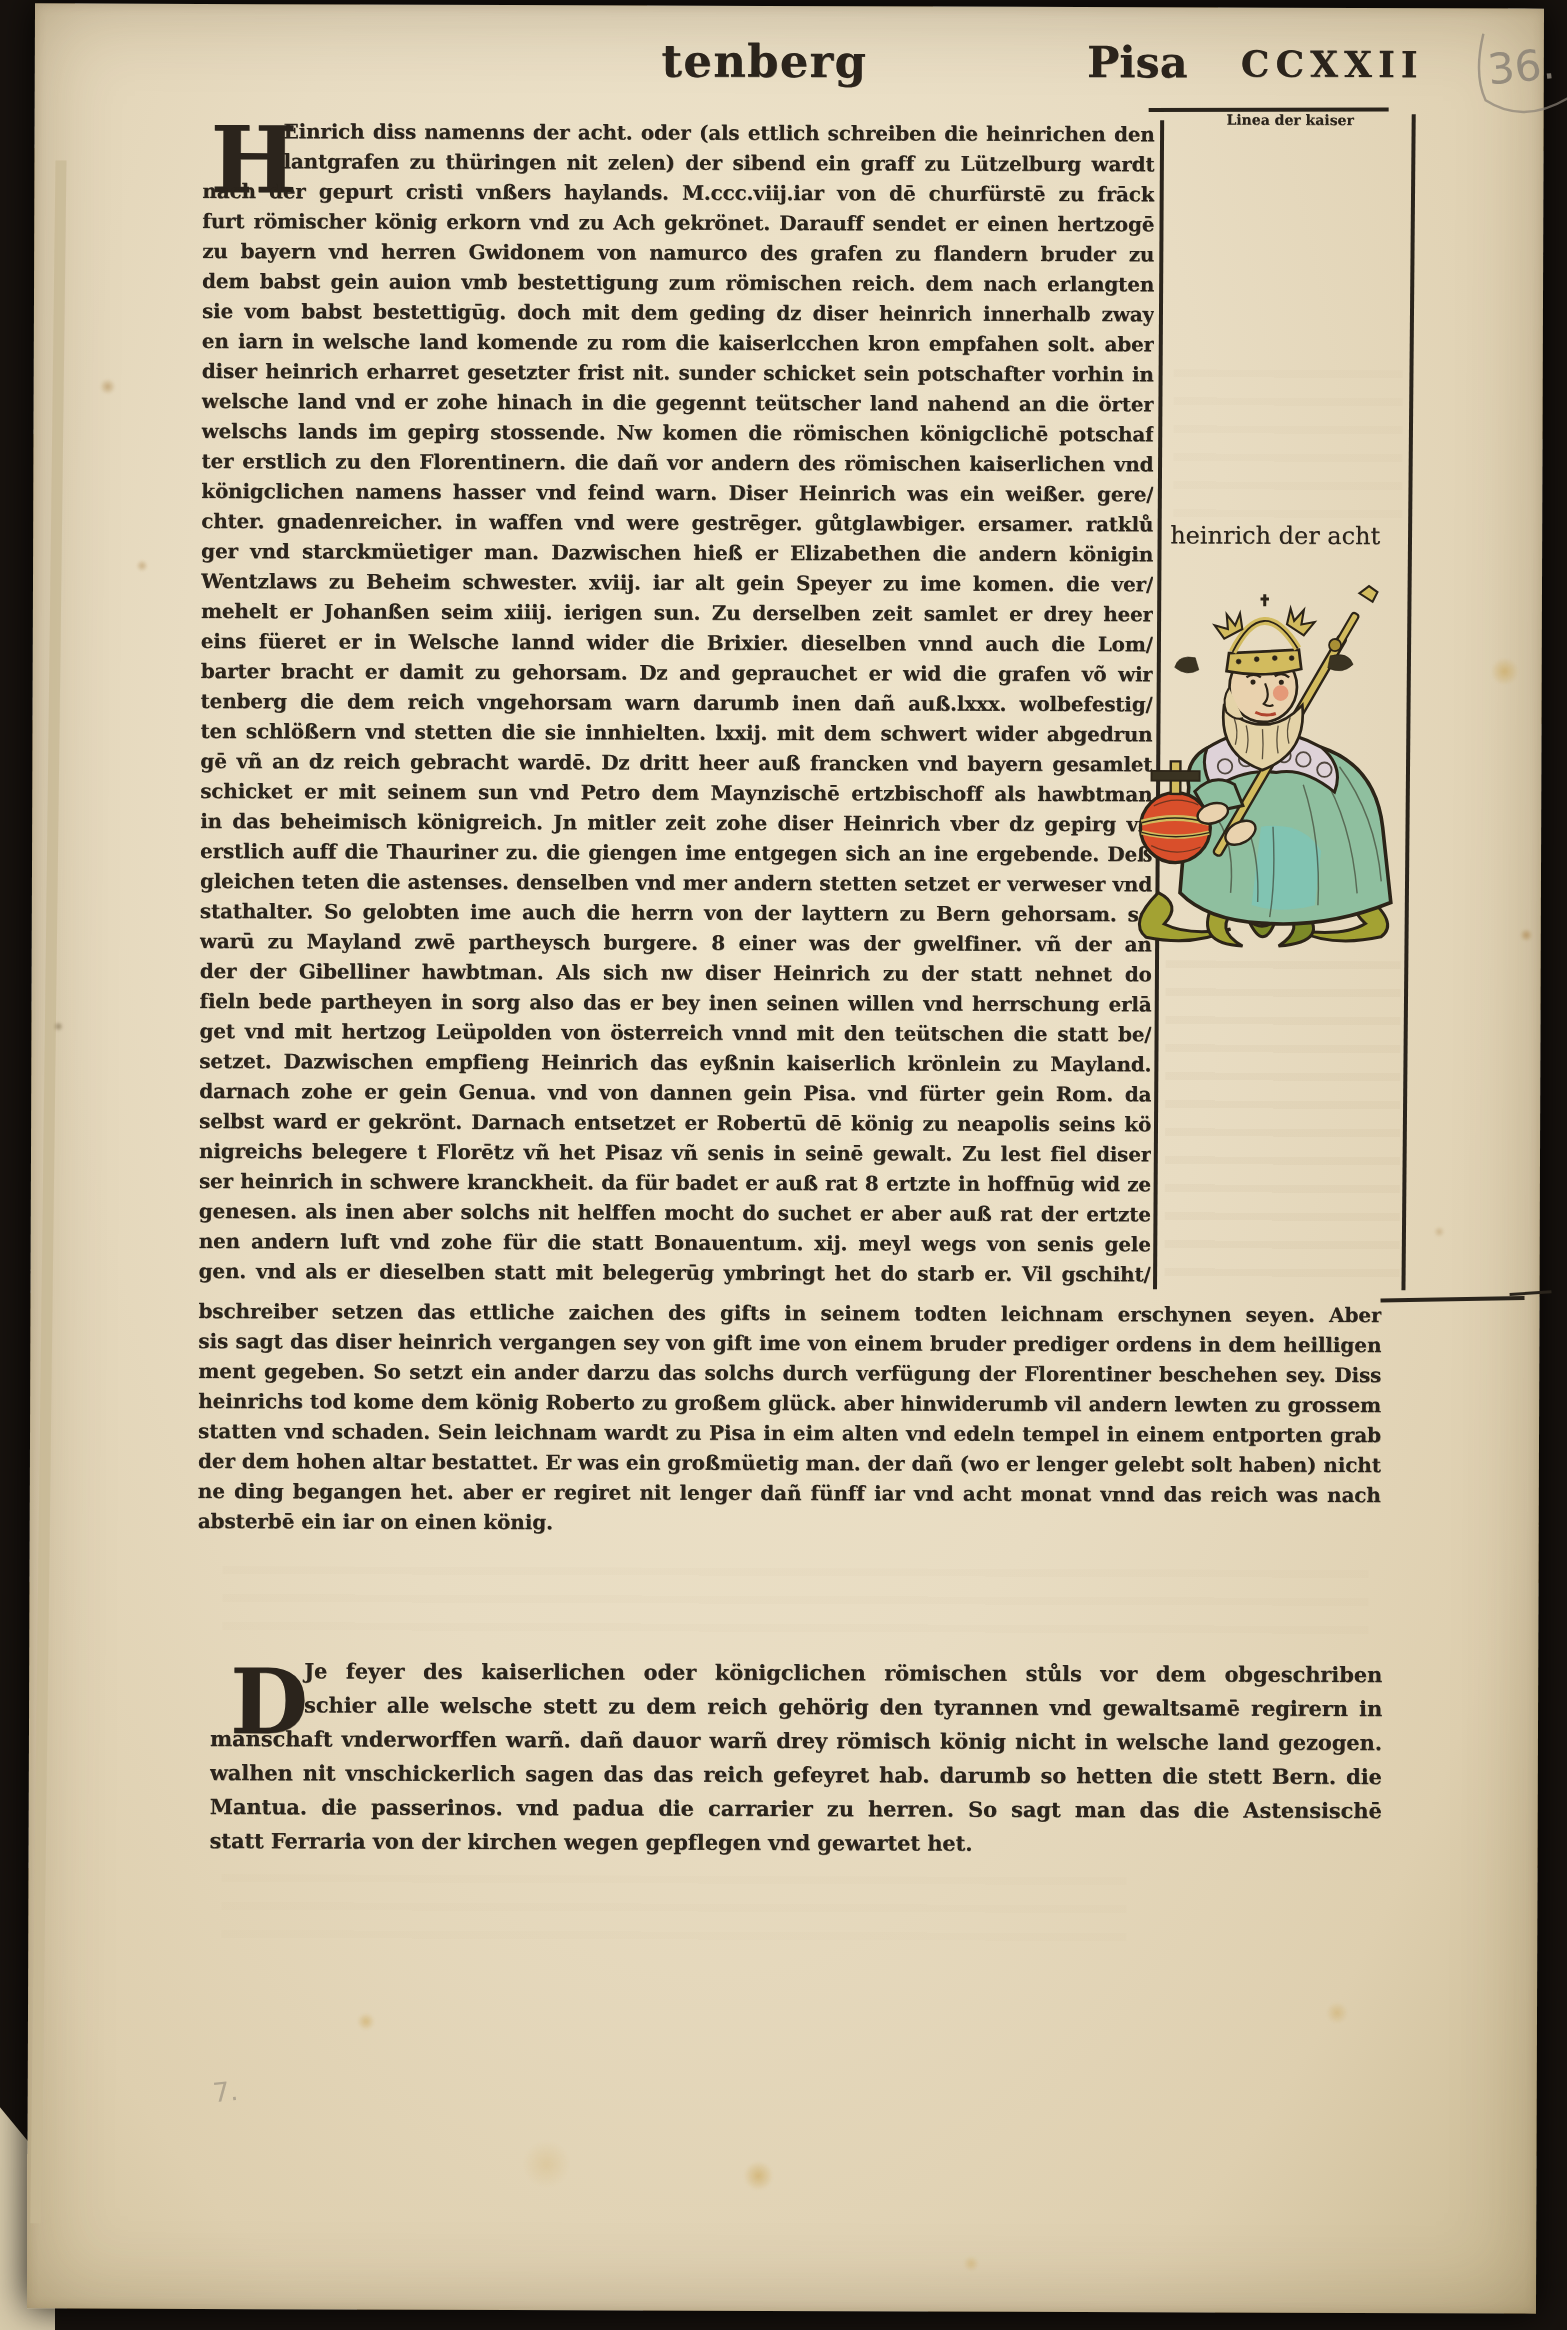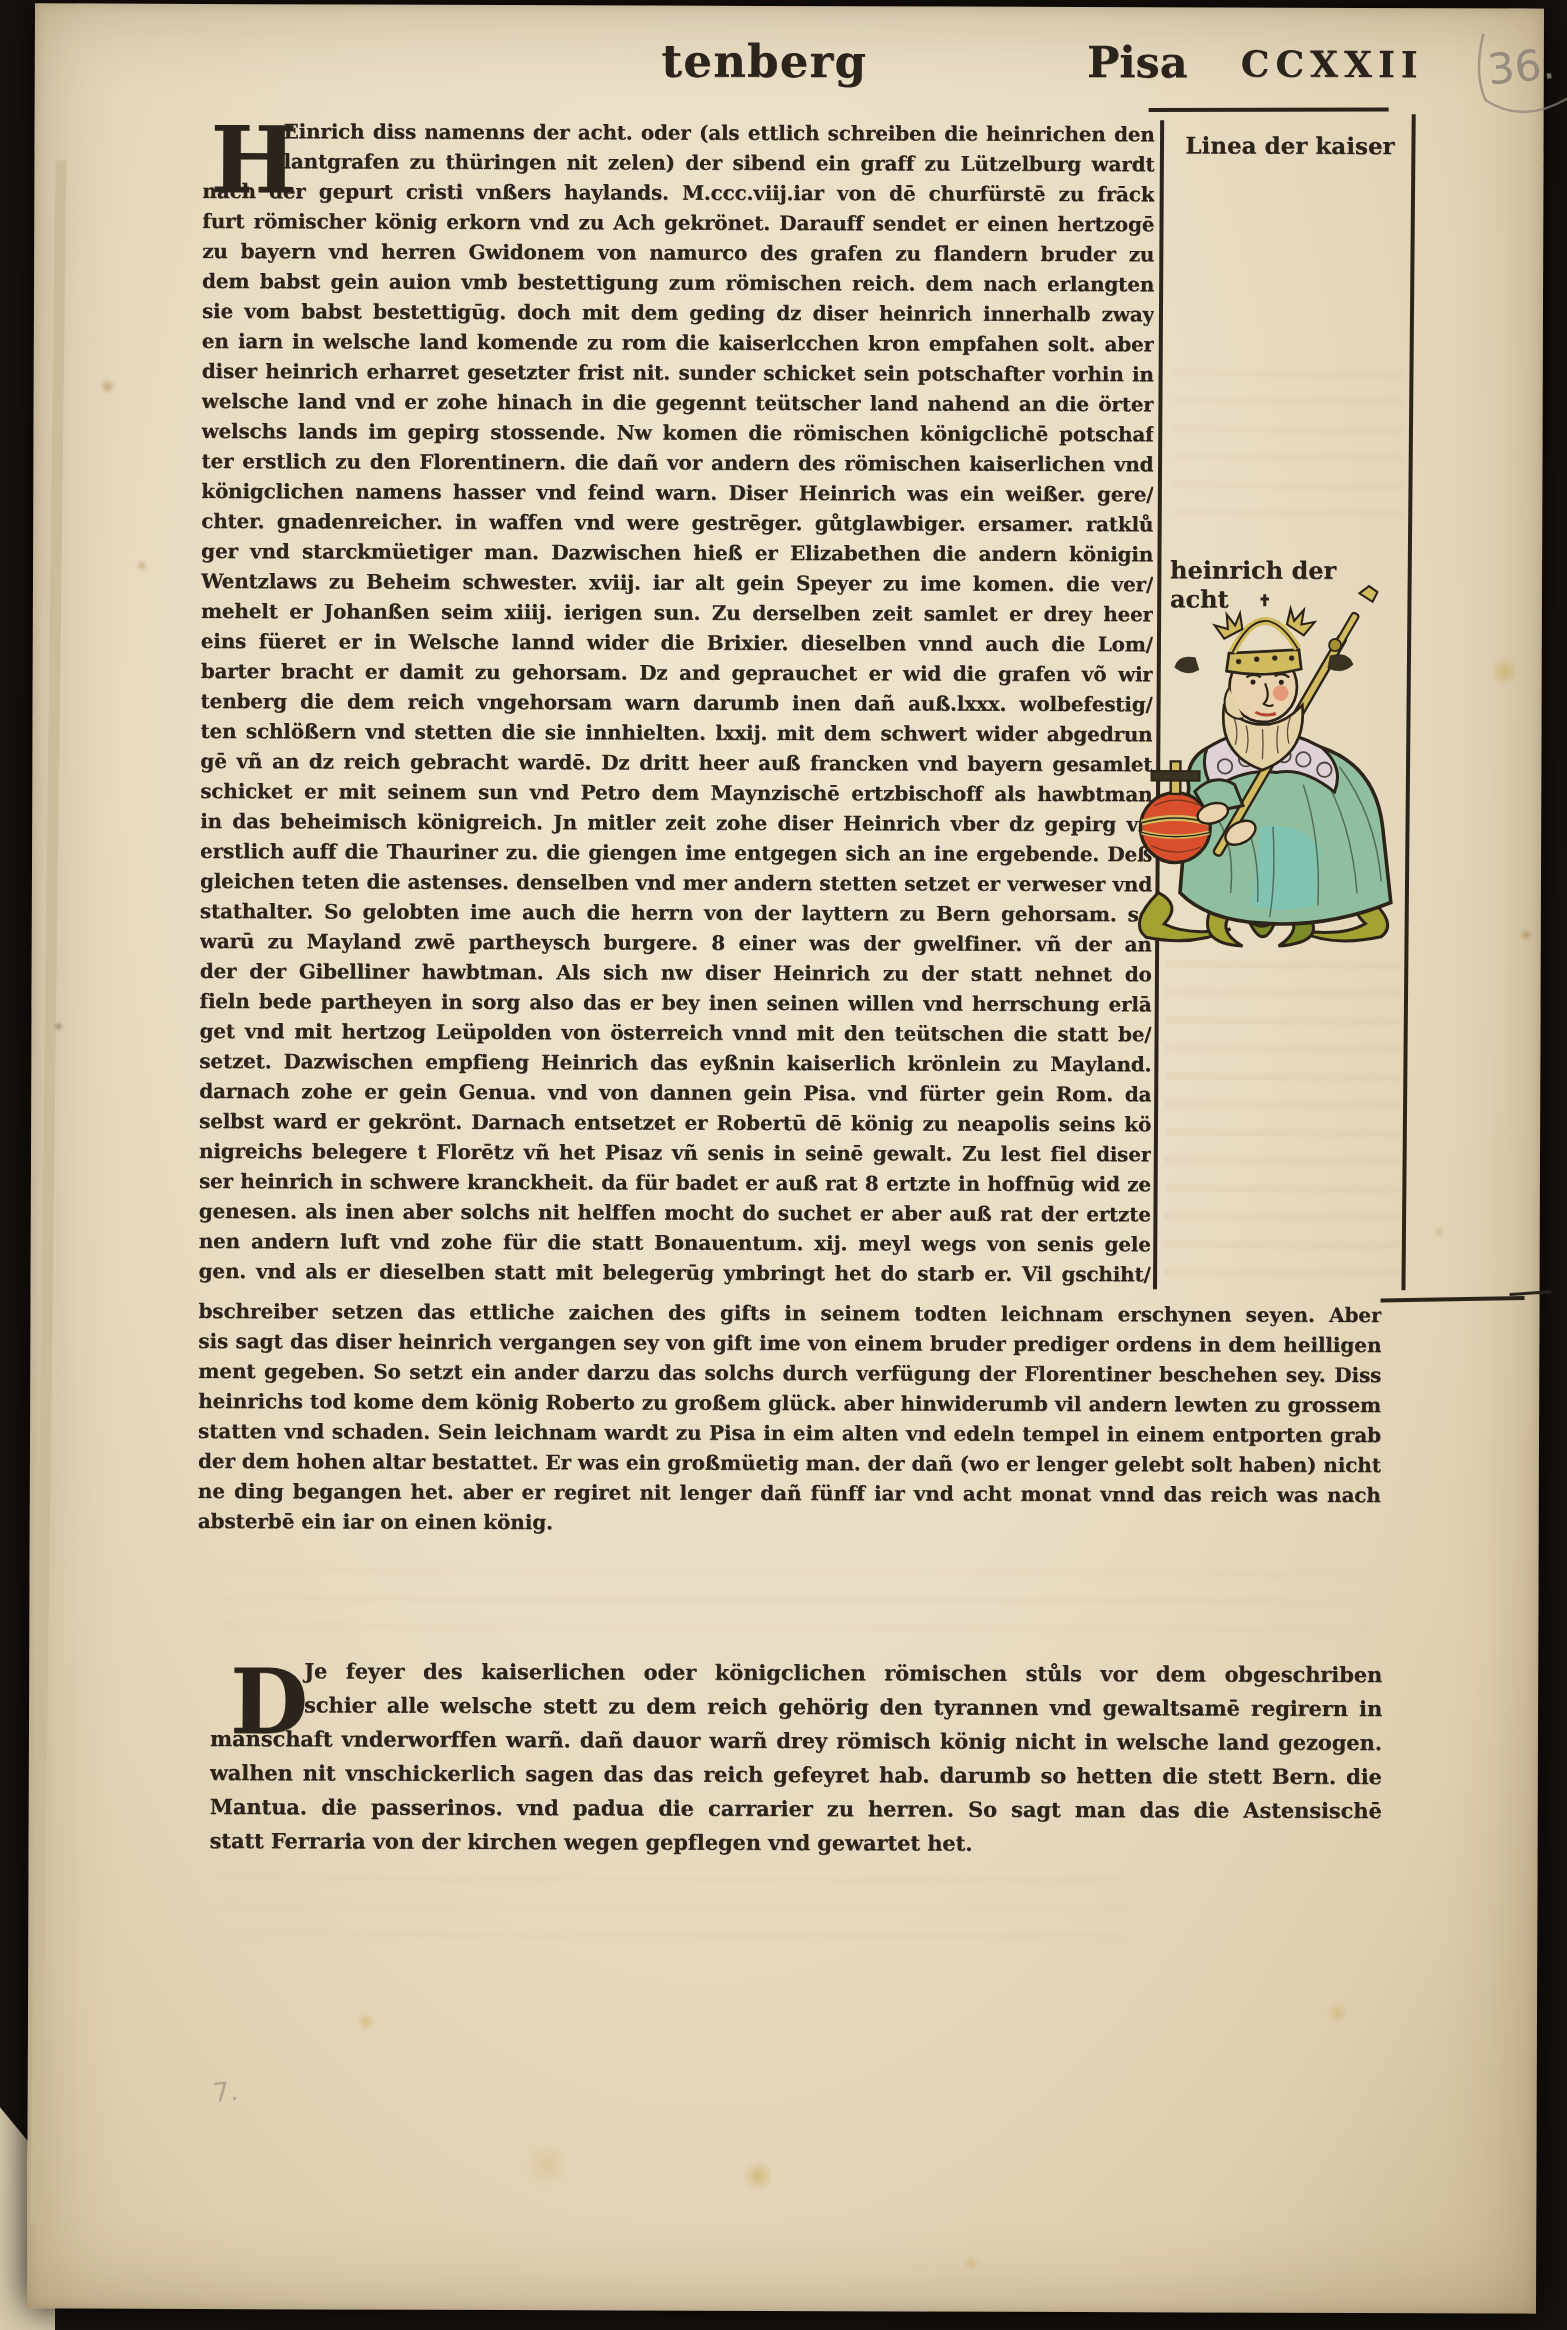--- a/index.html
+++ b/index.html
@@ -49,22 +49,22 @@
   .para2-lines .textline:last-child{text-align-last:left;}
   .dropcap-d{left:201px;top:1652px;font-size:90px;}
 
   
   .rule{position:absolute;background:var(--rule,#2a241c);}
   .rule-top{left:1114px;top:100px;width:240px;height:4.2px;transform:rotate(-.3deg);}
   .rule-left{left:1124px;top:113px;width:3.6px;height:1169px;transform:rotate(.15deg);}
   .rule-right{left:1374px;top:106px;width:3.6px;height:1176px;transform:rotate(.3deg);}
   .rule-bottom{left:1350px;top:1289px;width:144px;height:3.6px;transform:rotate(-1.2deg);}
   .rule-bottom2{left:1479px;top:1283px;width:42px;height:3px;transform:rotate(-4deg);}
-  .linea-heading{position:absolute;left:1147px;top:124px;width:217px;font-size:23px;font-weight:700;text-align:center;}
-  .woodcut-caption{position:absolute;left:1137px;top:514px;width:229px;font-size:24px;font-weight:700;margin-top:34px;}
+  .linea-heading{position:absolute;left:1147px;top:104px;width:217px;font-size:14px;font-weight:700;text-align:center;}
+  .woodcut-caption{position:absolute;left:1137px;top:514px;width:229px;font-size:24px;font-weight:400;}
   .woodcut{position:absolute;left:1090px;top:560px;width:286px;height:382px;}
 
   
   .spot{position:absolute;border-radius:50%;filter:blur(1.2px);}
   .sp-brown{background:radial-gradient(circle,#a57c3f 0%,rgba(165,124,63,0) 70%);}
   .sp-yellow{background:radial-gradient(circle,#c8a14e 0%,rgba(200,161,78,0) 70%);}
   .sp-dark{background:radial-gradient(circle,#5d4a28 0%,rgba(93,74,40,0) 70%);}
   .ghost{position:absolute;opacity:.6;
     background:repeating-linear-gradient(180deg, rgba(128,96,52,.07) 0 7.8px, rgba(128,96,52,0) 7.8px 28px);}
 </style>

